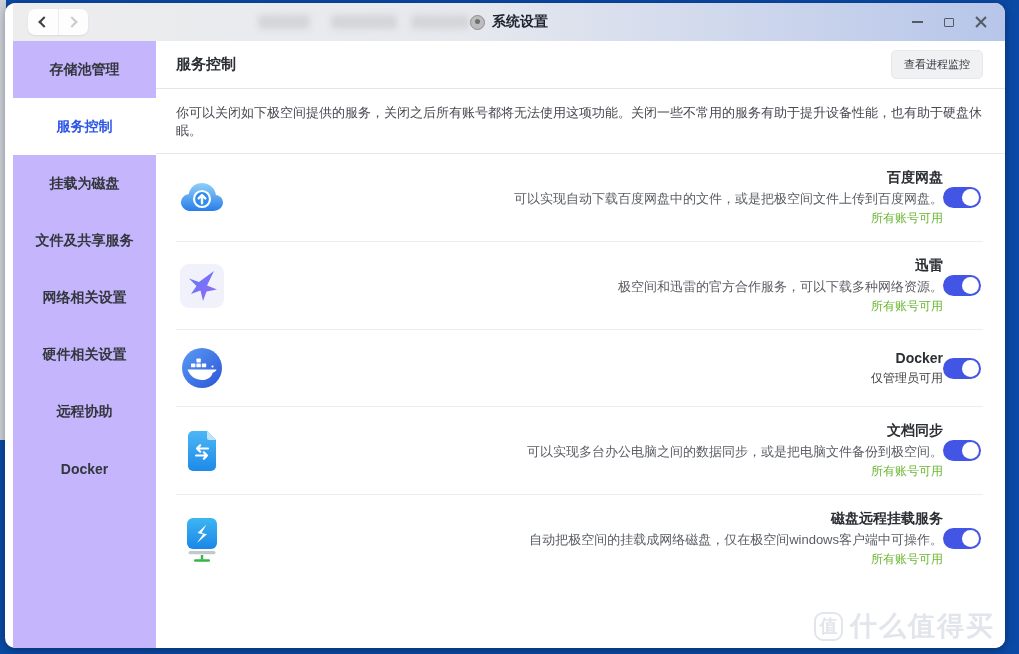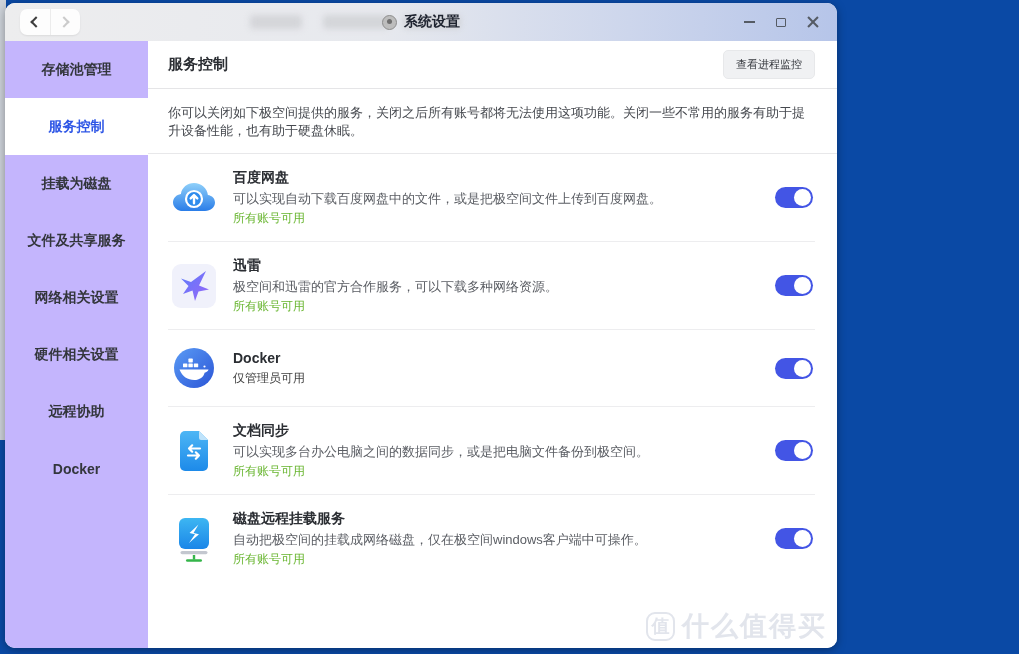--- a/index.html
+++ b/index.html
@@ -1,23 +1,23 @@
 <!DOCTYPE html>
 <html><head>
 <meta charset="utf-8">
 <style>
   * { margin:0; padding:0; box-sizing:border-box; }
   html,body { width:1019px; height:654px; overflow:hidden; font-family:"Liberation Sans","DejaVu Sans",sans-serif; }
   body { background:#0a49a5; position:relative; }
 
   .desktop-strip { position:absolute; left:0; top:0; width:6px; height:440px; background:#cdd2d9; }
 
-  .window { position:absolute; left:5px; top:3px; width:832px; height:645px;
+  .window { position:absolute; left:5px; top:3px; width:1000px; height:645px;
     border-radius:10px; overflow:hidden; background:#fff; box-shadow:0 2px 10px rgba(0,0,0,.35);
-    display:flex; flex-direction:column; }
+    display:flex; flex-direction:column;padding-left:8px; }
 
   
   .titlebar { position:relative; height:38px; flex:0 0 38px;
     background:linear-gradient(to right,#ededee 0%,#e7e9ee 45%,#cdd6ec 75%,#b6c5e9 100%);
     display:flex; align-items:center; }
   .nav-pill { position:absolute; left:15px; top:6px; width:60px; height:26px; background:#fdfdfd;
     border-radius:7px; display:flex; box-shadow:0 1px 2px rgba(0,0,0,.08); overflow:hidden; }
   .nav-half { flex:1; display:flex; align-items:center; justify-content:center; cursor:pointer; }
   .nav-half + .nav-half { border-left:1px solid #ececec; }
   .chev { width:8px; height:8px; border-left:2px solid #3d3d3d; border-bottom:2px solid #3d3d3d; }
@@ -53,21 +53,21 @@
   .main-header { height:48px; flex:0 0 48px; display:flex; align-items:center;
     justify-content:space-between; padding:0 22px 0 20px; border-bottom:1px solid #e5e5e7; }
   .main-title { font-size:15px; font-weight:700; color:#2b2e33; }
   .action-btn { background:#f0f1f3; border:1px solid #e7e8ea; border-radius:5px; padding:6px 12px;
     font-size:11px; color:#33363c; cursor:pointer; font-family:inherit; }
 
   .description { padding:15px 22px 13px 20px; font-size:13px; color:#46494f;
     border-bottom:1px solid #e8e8ea; line-height:18px; }
 
   .service-list { margin:0 22px 0 20px; }
-  .service-row { display:flex; align-items:center; padding:14px 2px; border-bottom:1px solid #ededef; }
+  .service-row { display:flex; align-items:center; padding:14px 2px; border-bottom:1px solid #ededef;text-align:right; }
   .service-row:last-child { border-bottom:none; }
   .service-icon { width:48px; height:48px; flex:0 0 48px; margin-right:15px; }
   .service-icon svg { width:48px; height:48px; display:block; }
   .service-text { flex:1; min-width:0; }
   .service-name { font-size:14px; font-weight:700; color:#2b2e33; line-height:19px; }
   .service-desc { font-size:13px; color:#5a5d63; line-height:19px; margin-top:2px; }
   .service-status { font-size:12px; line-height:17px; margin-top:2px; color:#67b52e; font-weight:400; }
   .service-status.admin { color:#404040; }
   .toggle { width:38px; height:21px; border-radius:11px; background:#4355e5; position:relative;
     flex:0 0 38px; cursor:pointer; }

